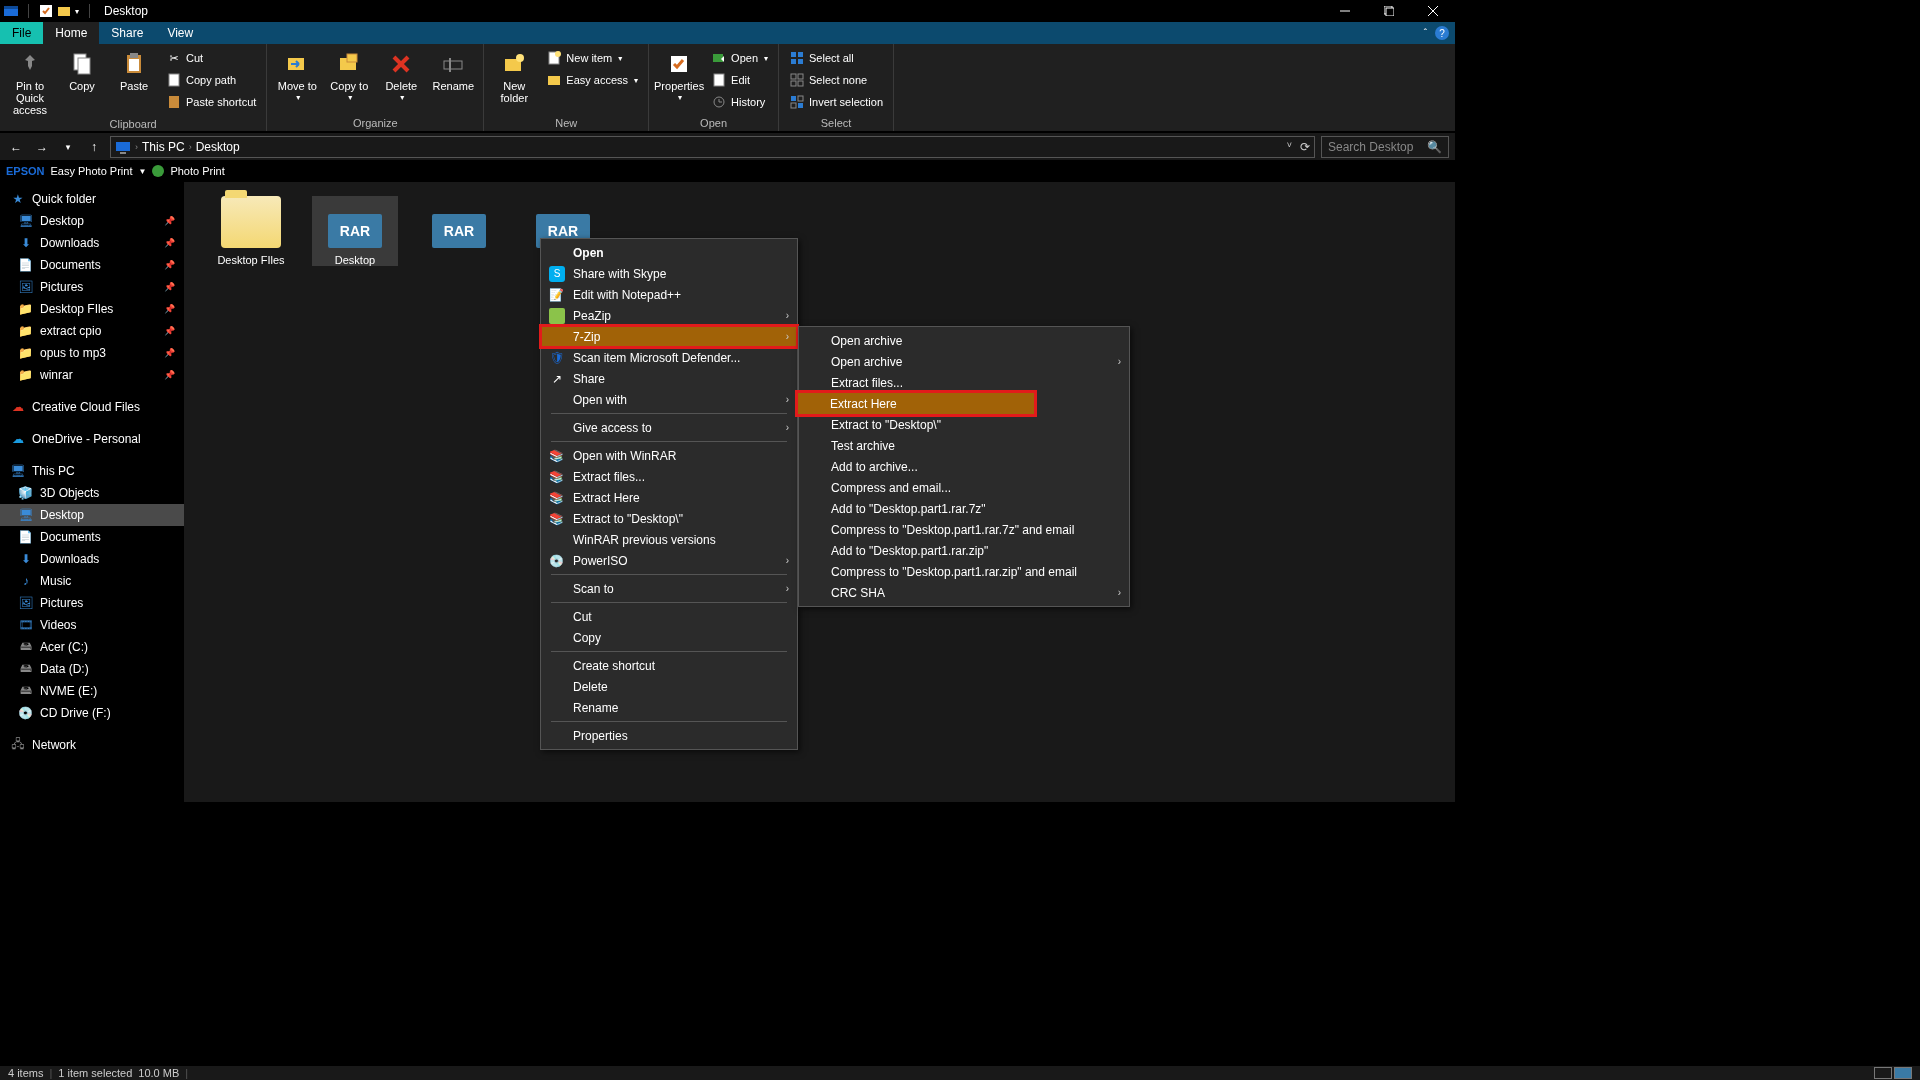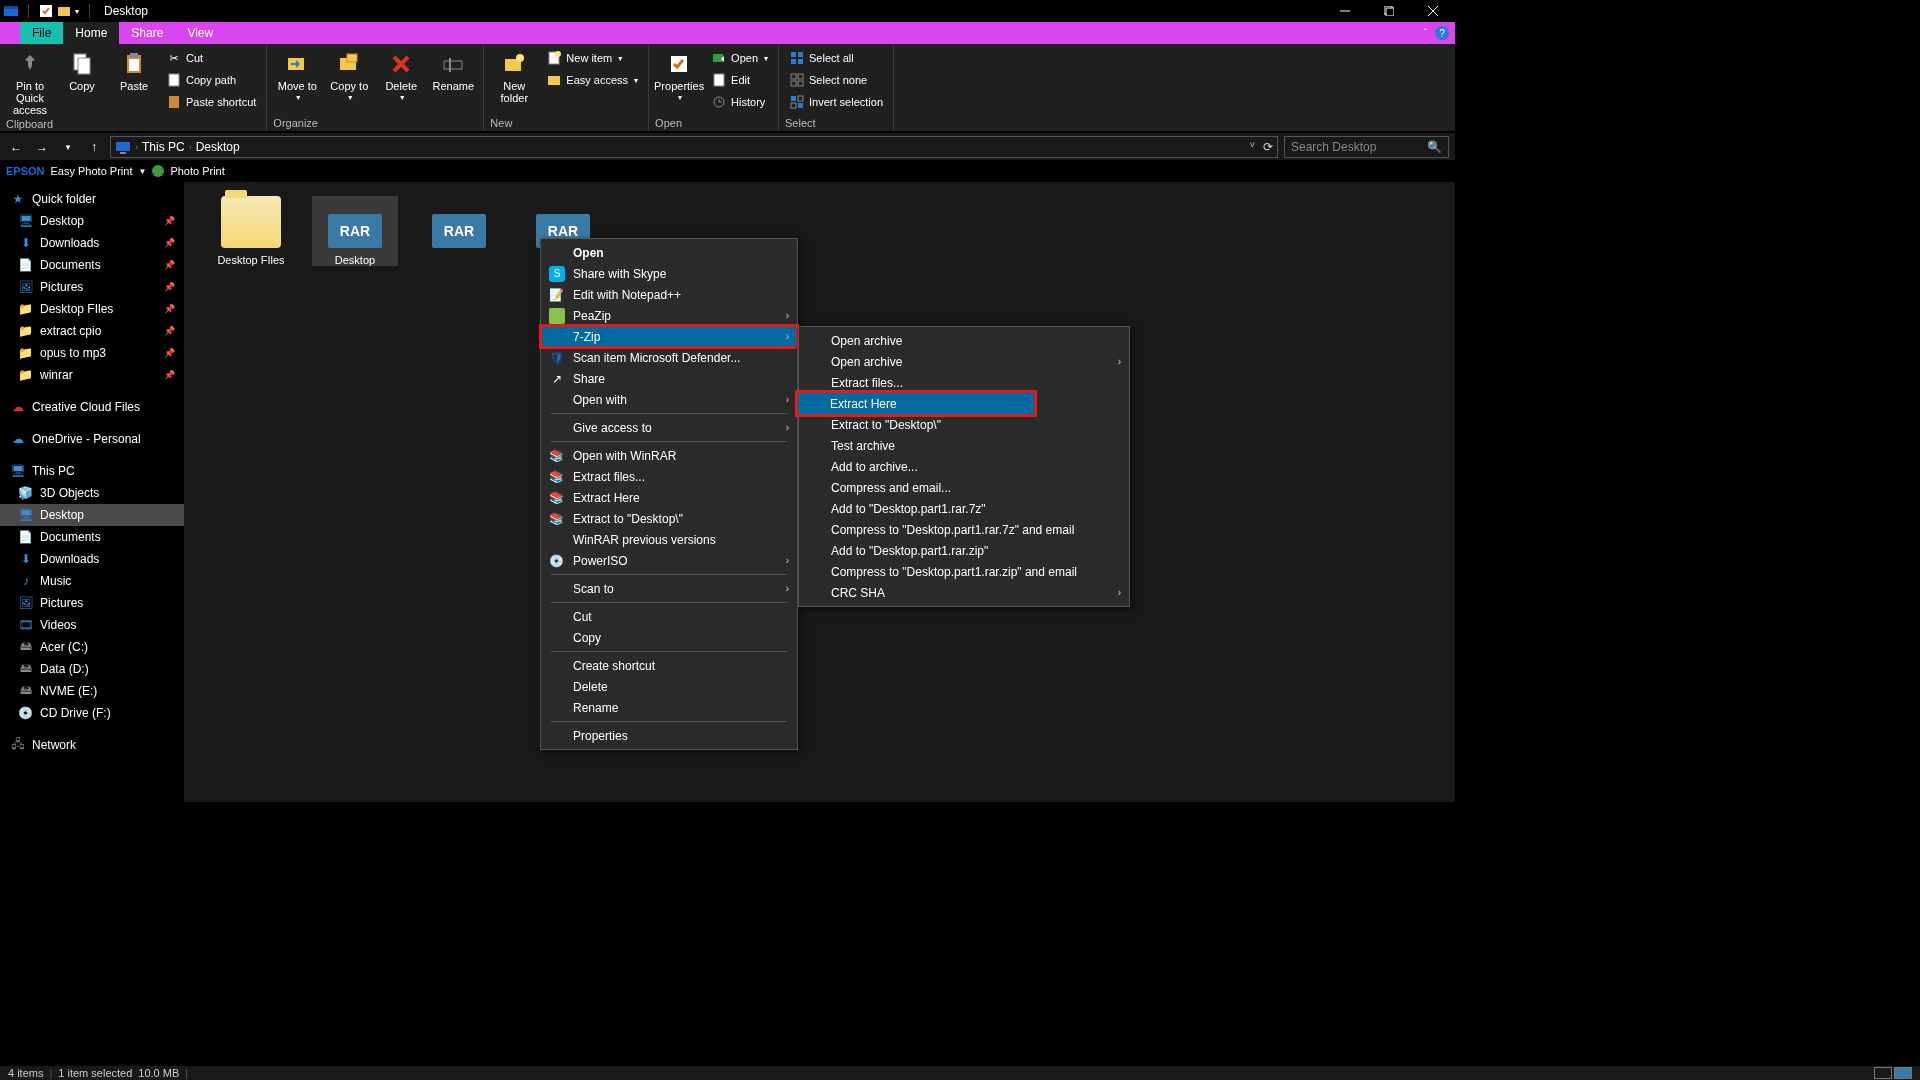--- a/index.html
+++ b/index.html
@@ -12,44 +12,44 @@
 html, body { width: 1455px; height: 816px; }
 
 .title-bar { height: 22px; background: #000; display: flex; align-items: center; padding: 0 4px; position: relative; }
 .title-bar .qat { display: flex; gap: 4px; align-items: center; }
 .title-bar .qat .ico { width: 14px; height: 14px; display: inline-flex; }
 .title-bar .sep { width: 1px; height: 14px; background: #444; margin: 0 6px; }
 .title-bar .title { margin-left: 4px; color: #fff; }
 .title-bar .win-ctrls { position: absolute; right: 0; top: 0; height: 22px; display: flex; }
 .title-bar .win-ctrls div { width: 44px; display: flex; align-items: center; justify-content: center; }
 
-.ribbon-tabs { height: 22px; background: #d946ef; display: flex; padding-left: 20px; }
+.ribbon-tabs { height: 22px; background: #0c4a6e; display: flex; }
 .ribbon-tabs .tab { padding: 0 12px; display: flex; align-items: center; color: #fff; cursor: default; }
 .ribbon-tabs .file { background: #16c0b0; color: #000; font-weight: 400; }
 .ribbon-tabs .active { background: #202020; }
 .ribbon-tabs .collapse { margin-left: auto; display: flex; align-items: center; gap: 8px; padding-right: 6px; }
 .help-ico { width: 14px; height: 14px; border-radius: 50%; background: #2b7cd3; display: inline-flex; align-items: center; justify-content: center; font-size: 10px; }
 
 .ribbon { height: 88px; background: #202020; display: flex; color: #fff; border-bottom: 1px solid #000; }
 .ribbon .group { display: flex; flex-direction: column; border-right: 1px solid #3a3a3a; padding: 2px 6px 0 6px; }
 .ribbon .group .body { flex: 1; display: flex; align-items: flex-start; gap: 4px; }
-.ribbon .group .label { color: #bbb; font-size: 11px; padding: 2px 0; }
+.ribbon .group .label { text-align: center; color: #bbb; font-size: 11px; padding: 2px 0; }
 .big-btn { display: flex; flex-direction: column; align-items: center; justify-content: flex-start; width: 48px; padding-top: 4px; gap: 2px; font-size: 11px; text-align: center; line-height: 1.1; }
 .big-btn .ic { width: 24px; height: 28px; display: flex; align-items: center; justify-content: center; }
 .small-col { display: flex; flex-direction: column; gap: 2px; padding-top: 2px; }
 .small-btn { display: flex; align-items: center; gap: 4px; font-size: 11px; height: 20px; padding: 0 4px; }
 .small-btn .ic { width: 16px; height: 16px; display: inline-flex; align-items: center; justify-content: center; }
 .chev { font-size: 8px; color: #fff; margin-left: 2px; }
 
 .nav-bar { height: 28px; background: #191919; display: flex; align-items: center; padding: 0 6px; gap: 6px; border-top: 1px solid #000; }
 .nav-bar .arrow { width: 20px; text-align: center; color: #fff; }
 .addr { flex: 1; height: 22px; background: #191919; border: 1px solid #555; display: flex; align-items: center; padding: 0 4px; gap: 4px; }
 .addr .crumb { display: flex; align-items: center; gap: 4px; }
 .addr .gt { color: #888; font-size: 9px; }
-.search { width: 165px; height: 22px; background: #191919; border: 1px solid #555; display: flex; align-items: center; padding: 0 6px; color: #888; justify-content: space-between; }
+.search { width: 128px; height: 22px; background: #191919; border: 1px solid #555; display: flex; align-items: center; padding: 0 6px; color: #888; justify-content: space-between; }
 
 .epson-bar { height: 22px; background: #000; display: flex; align-items: center; padding: 0 6px; gap: 6px; font-size: 11px; }
 .epson-bar .brand { color: #1a6bd8; font-weight: bold; }
 .epson-bar .green-dot { width: 12px; height: 12px; border-radius: 50%; background: #3a9b3a; display: inline-block; }
 
 .main { display: flex; height: calc(816px - 22px - 22px - 88px - 28px - 22px - 14px); background: #000; }
 .sidebar { width: 184px; background: #000; padding: 6px 0; overflow: hidden; }
 .side-item { display: flex; align-items: center; height: 22px; padding-left: 18px; gap: 6px; font-size: 12px; position: relative; }
 .side-item.top { padding-left: 10px; }
 .side-item .pin { position: absolute; right: 8px; color: #888; font-size: 9px; }
@@ -64,21 +64,21 @@
 .folder-ico { width: 60px; height: 52px; background: linear-gradient(#f7e9b8,#f4d873); border-radius: 4px; position: relative; }
 .folder-ico::before { content: ""; position: absolute; top: -6px; left: 4px; width: 22px; height: 8px; background: #f4d873; border-radius: 2px 2px 0 0; }
 .rar-ico { width: 60px; height: 52px; display: flex; align-items: flex-end; justify-content: center; }
 .rar-ico .badge { width: 54px; height: 34px; background: #3a7aa5; color: #fff; font-weight: bold; font-size: 14px; display: flex; align-items: center; justify-content: center; border-radius: 2px; }
 
 .ctx-menu { position: absolute; background: #2b2b2b; border: 1px solid #555; box-shadow: 2px 2px 6px rgba(0,0,0,.6); padding: 3px 0; }
 .ctx-menu .row { height: 21px; display: flex; align-items: center; padding: 0 28px 0 8px; gap: 8px; font-size: 12px; position: relative; white-space: nowrap; }
 .ctx-menu .row .ic { width: 16px; height: 16px; display: inline-flex; align-items: center; justify-content: center; }
 .ctx-menu .row .sub { position: absolute; right: 8px; font-size: 10px; color: #ccc; }
 .ctx-menu .row.bold { font-weight: bold; }
-.ctx-menu .row.hov { background: #0369a1; }
+.ctx-menu .row.hov { background: #a16207; }
 .ctx-menu hr { border: none; border-top: 1px solid #555; margin: 3px 10px; }
 .red-box { outline: 3px solid #e21b1b; outline-offset: -1px; }
 .spacer-ic { width:16px; }
 
 .menu1 { left: 356px; top: 56px; width: 258px; }
 .menu2 { left: 614px; top: 144px; width: 332px; }
 
 .status { position: absolute; bottom: 0; left: 0; right: 0; height: 14px; background: #191919; color: #ccc; font-size: 11px; display: flex; align-items: center; padding: 0 8px; gap: 6px; }
 .status .sepv { color: #555; }
 .status .view-icons { margin-left: auto; display: flex; gap: 2px; }

